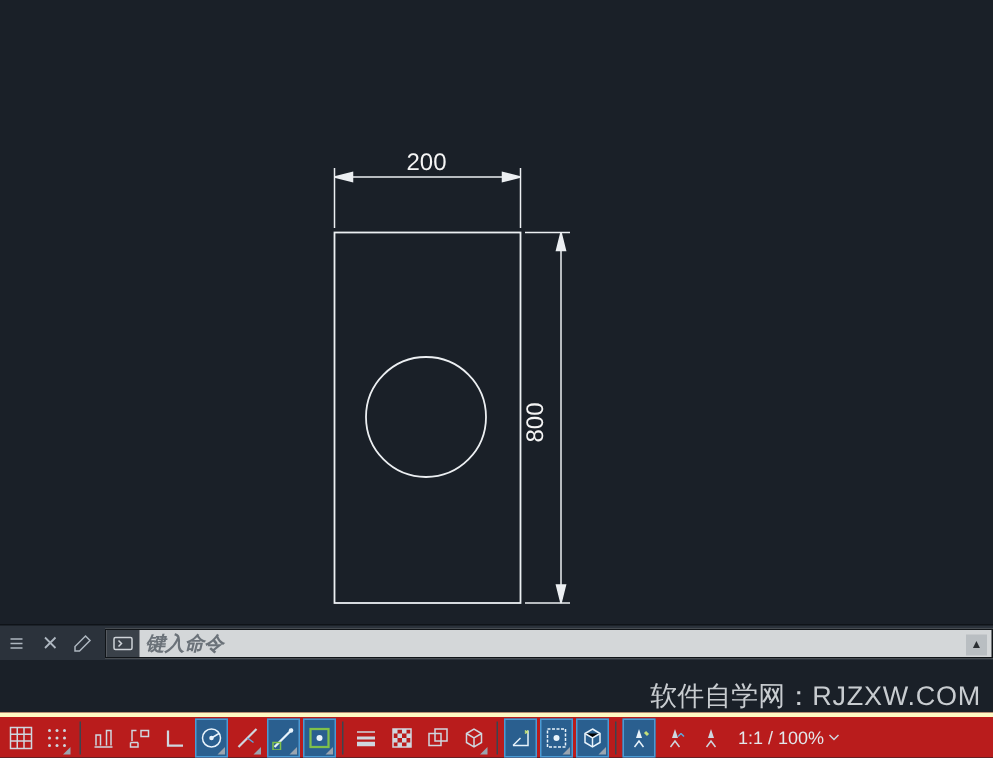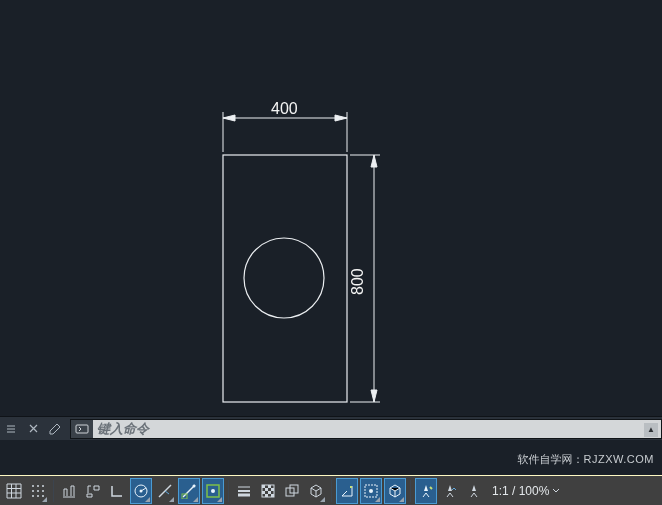--- a/index.html
+++ b/index.html
@@ -78,33 +78,33 @@
     display: flex; align-items: center; justify-content: center;
     font-size: 8px;
     color: #2b2f33;
   }
   
   .watermark-row {
     position: absolute;
     right: 8px;
     top: 452px;
     color: #c8ccd0;
-    font-size: 11px;
+    font-size: 18px;
     text-align: right;
   }
   .watermark-row .url { letter-spacing: 0.5px; }
   
   .statusbar {
     position: absolute;
     left: 0; bottom: 0;
     width: 662px; height: 30px;
-    background: #404040;
-    display: flex;
-    align-items: center;
-    border-top: 1px solid #fef9c3;
+    background: #b91c1c;
+    display: flex;
+    align-items: center;
+    border-top: 3px solid #fef9c3;
     padding: 0 2px;
     text-align: right;
   }
   .sb-btn {
     height: 26px;
     min-width: 22px;
     display: flex;
     align-items: center;
     justify-content: center;
     margin: 0 1px;
@@ -159,21 +159,21 @@
 
     <g stroke="#eceff2" stroke-width="1" fill="#eceff2">
       <line x1="350" y1="155" x2="380" y2="155"></line>
       <line x1="350" y1="402" x2="380" y2="402"></line>
       <line x1="374" y1="155" x2="374" y2="402"></line>
       <polygon points="374,155 371,167 377,167"></polygon>
       <polygon points="374,402 371,390 377,390"></polygon>
     </g>
   </svg>
 
-  <div class="dim-text" style="left:271px; top:100px;">400</div>
+  <div class="dim-text" style="left:271px; top:100px;">200</div>
   <div class="dim-text" style="left:349px; top:295px; transform: rotate(-90deg); transform-origin:left top;">800</div>
 
 </div>
 
 <div class="cmdline-row">
   <div class="cmd-icon">
     <svg width="10" height="10" viewBox="0 0 10 10">
         <path d="M1 2h8M1 5h8M1 8h8" stroke="#aeb7c0" stroke-width="1"></path>
       </svg>
   </div>

